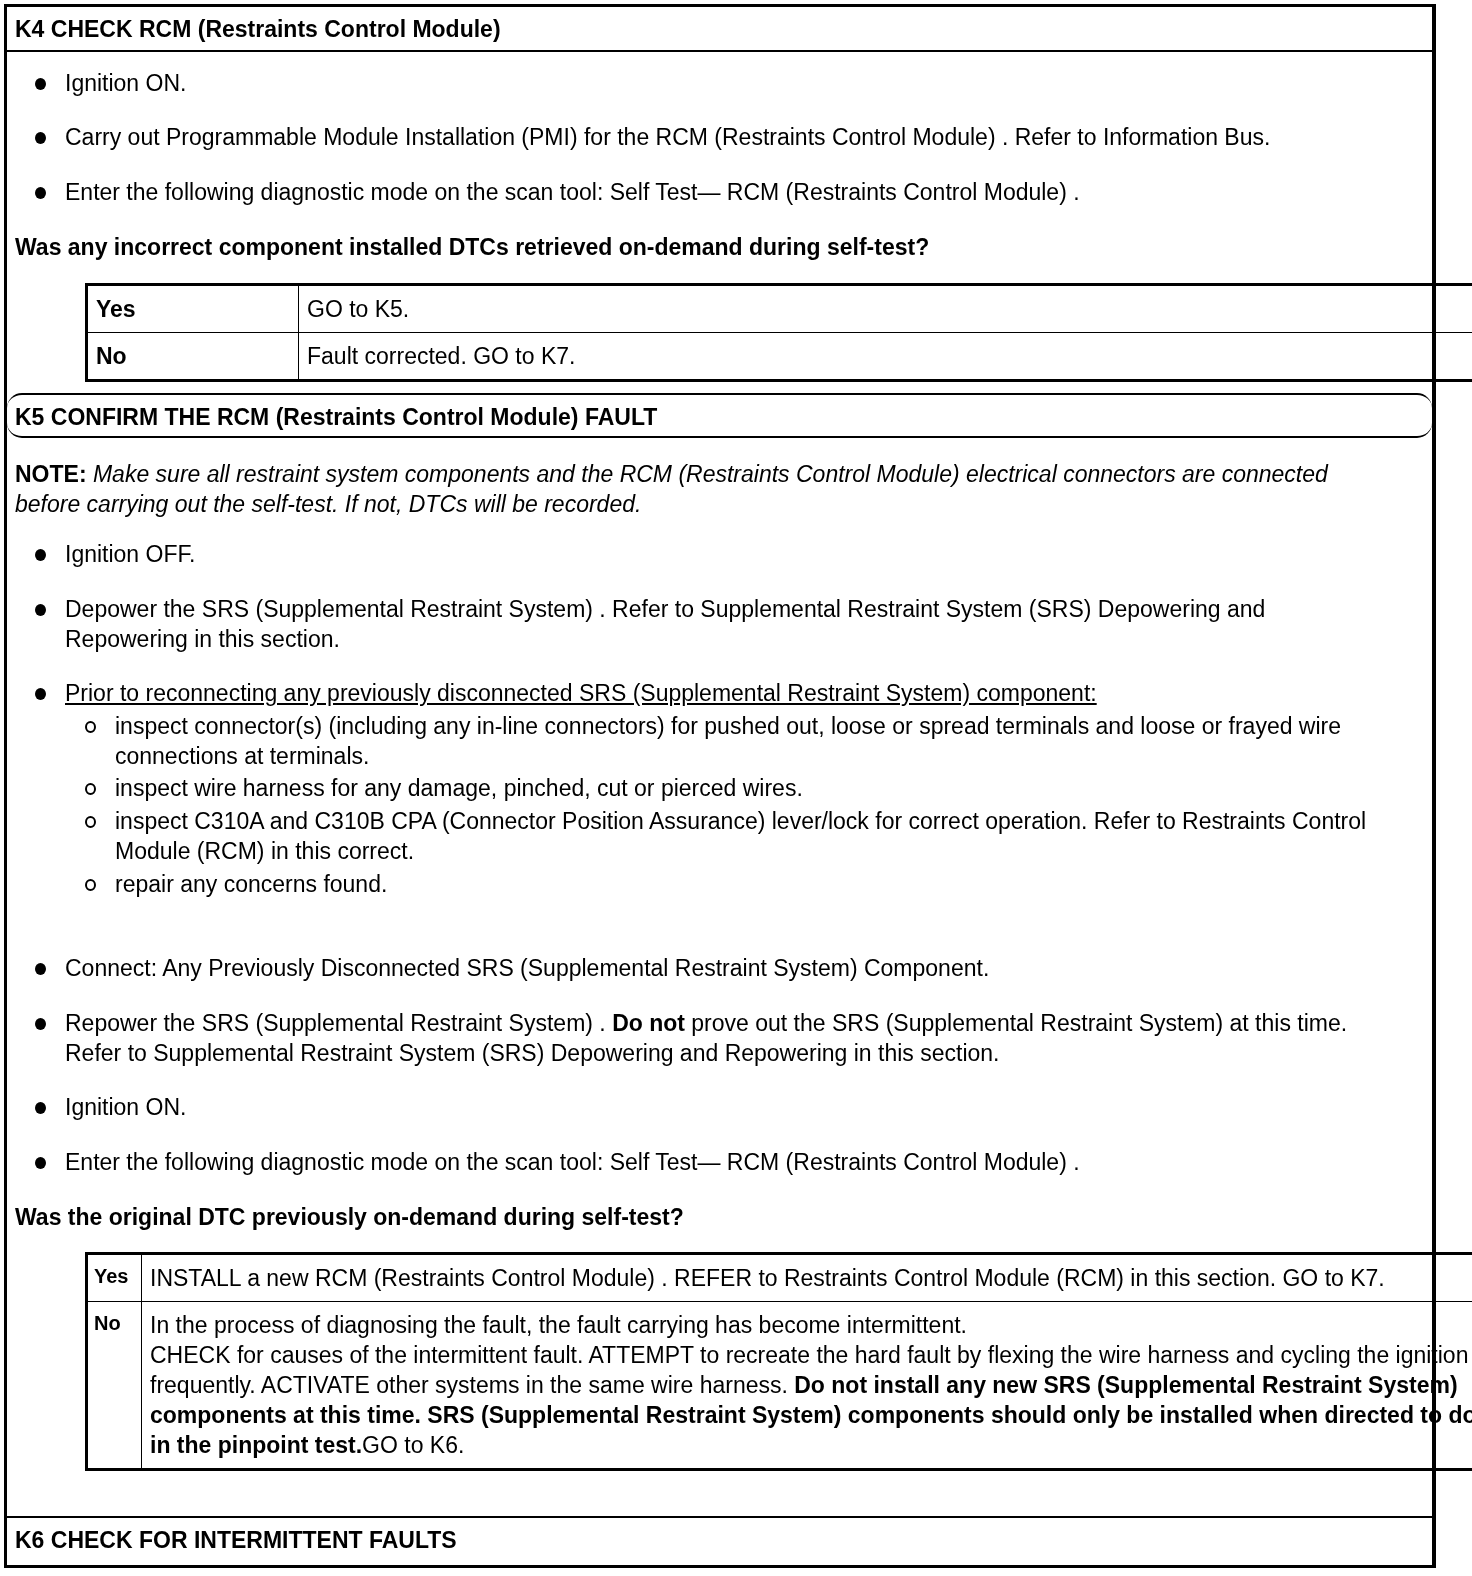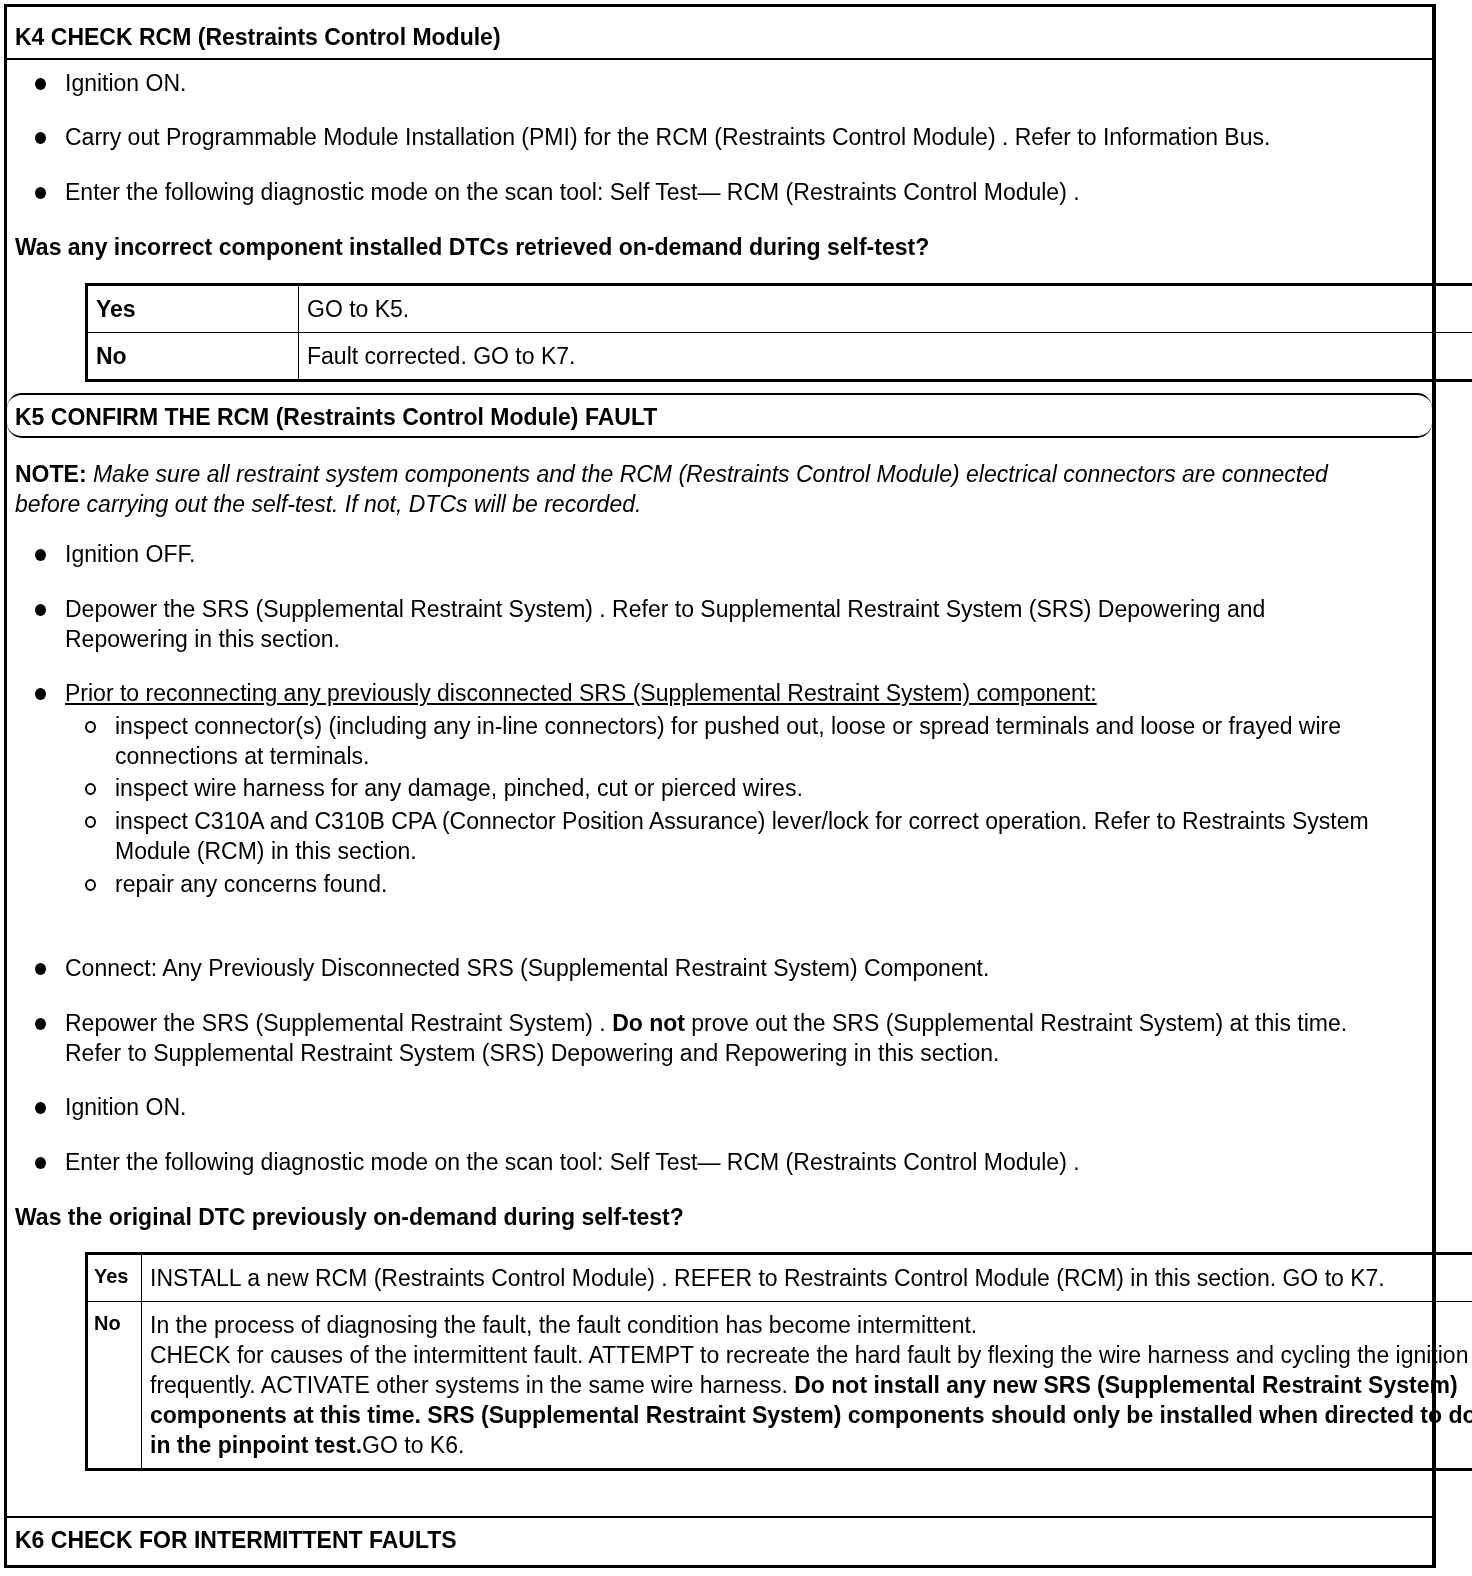--- a/index.html
+++ b/index.html
@@ -43,21 +43,21 @@
     border: 1px solid #000; vertical-align: top; padding: 8px;
   }
   table.yn td.lbl { font-weight: bold; }
   table.small td.lbl { font-size: 20px; padding: 6px 6px; width: 41px; }
 </style>
 </head>
 <body>
 
 <div class="frame">
 
-  <div class="step-head" style="top:8px;">K4 CHECK RCM (Restraints Control Module)</div>
+  <div class="step-head" style="top:0;">K4 CHECK RCM (Restraints Control Module)</div>
 
   <div class="bullet" style="top:61px;">Ignition ON.</div>
   <div class="bullet" style="top:115px;">Carry out Programmable Module Installation (PMI) for the RCM (Restraints Control Module) . Refer to Information Bus.</div>
   <div class="bullet" style="top:170px;">Enter the following diagnostic mode on the scan tool: Self Test— RCM (Restraints Control Module) .</div>
 
   <div class="question" style="top:225px;">Was any incorrect component installed DTCs retrieved on-demand during self-test?</div>
 
   <table class="yn" style="top:276px;">
     <tbody>
         <tr>
@@ -77,42 +77,42 @@
     <b>NOTE:</b>
     <span>Make sure all restraint system components and the RCM (Restraints Control Module) electrical connectors are connected before carrying out the self-test. If not, DTCs will be recorded.</span>
   </div>
 
   <div class="bullet" style="top:532px;">Ignition OFF.</div>
   <div class="bullet" style="top:587px;">Depower the SRS (Supplemental Restraint System) . Refer to Supplemental Restraint System (SRS) Depowering and Repowering in this section.</div>
   <div class="bullet" style="top:671px;text-decoration:underline;">Prior to reconnecting any previously disconnected SRS (Supplemental Restraint System) component:</div>
 
   <div class="sub" style="top:704px;">inspect connector(s) (including any in-line connectors) for pushed out, loose or spread terminals and loose or frayed wire connections at terminals.</div>
   <div class="sub" style="top:766px;">inspect wire harness for any damage, pinched, cut or pierced wires.</div>
-  <div class="sub" style="top:799px;">inspect C310A and C310B CPA (Connector Position Assurance) lever/lock for correct operation. Refer to Restraints System Module (RCM) in this section.</div>
+  <div class="sub" style="top:799px;">inspect C310A and C310B CPA (Connector Position Assurance) lever/lock for correct operation. Refer to Restraints Control Module (RCM) in this correct.</div>
   <div class="sub" style="top:862px;">repair any concerns found.</div>
 
   <div class="bullet" style="top:1001px;">
     <span>Repower the SRS (Supplemental Restraint System) . </span><b>Do not</b><span> prove out the SRS (Supplemental Restraint System) at this time. Refer to Supplemental Restraint System (SRS) Depowering and Repowering in this section.</span>
   </div>
   <div class="bullet" style="top:946px;">Connect: Any Previously Disconnected SRS (Supplemental Restraint System) Component.</div>
   <div class="bullet" style="top:1085px;">Ignition ON.</div>
   <div class="bullet" style="top:1140px;">Enter the following diagnostic mode on the scan tool: Self Test— RCM (Restraints Control Module) .</div>
 
   <div class="question" style="top:1195px;">Was the original DTC previously on-demand during self-test?</div>
 
   <table class="yn small" style="top:1245px;">
     <tbody>
         <tr>
       <td class="lbl">Yes</td>
       <td style="">INSTALL a new RCM (Restraints Control Module) . REFER to Restraints Control Module (RCM) in this section. GO to K7.</td>
     </tr>
     <tr>
       <td class="lbl">No</td>
       <td>
-        <span>In the process of diagnosing the fault, the fault condition has become intermittent.</span><br>
+        <span>In the process of diagnosing the fault, the fault carrying has become intermittent.</span><br>
         <span>CHECK for causes of the intermittent fault. ATTEMPT to recreate the hard fault by flexing the wire harness and cycling the ignition frequently. ACTIVATE other systems in the same wire harness. </span><b>Do not install any new SRS (Supplemental Restraint System) components at this time. SRS (Supplemental Restraint System) components should only be installed when directed to do so in the pinpoint test.</b><span>GO to K6.</span>
       </td>
     </tr>
   </tbody>
     </table>
 
   <div class="step-head top-line" style="top:1509px; border-bottom:none;">K6 CHECK FOR INTERMITTENT FAULTS</div>
 
 </div>
 

